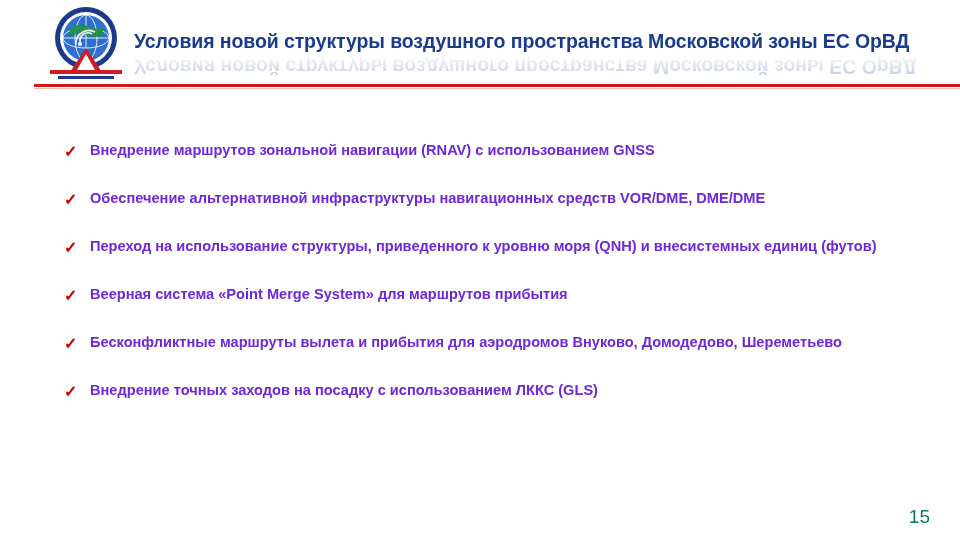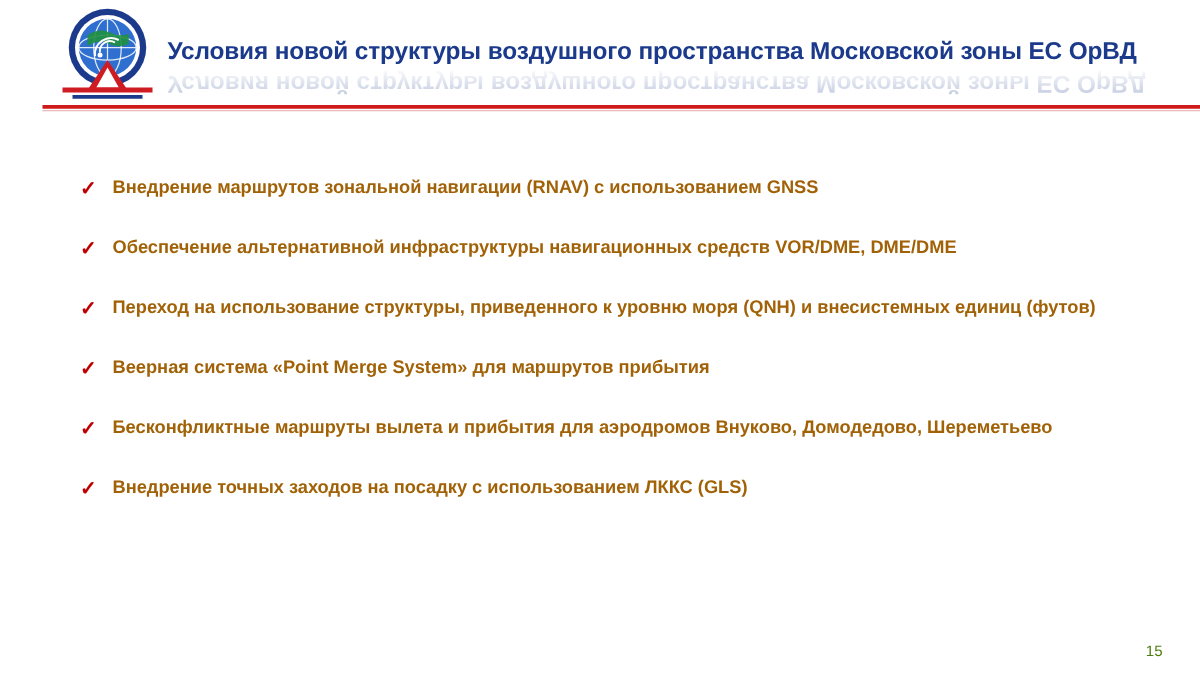--- a/index.html
+++ b/index.html
@@ -94,38 +94,38 @@
     flex: 0 0 auto;
     width: 26px;
     color: #c00000;
     font-size: 16px;
     line-height: 21px;
     font-weight: bold;
     padding-top: 1px;
   }
   .bullet-text {
     flex: 1 1 auto;
-    color: #a16207;
+    color: #6d28d9;
     font-size: 14.6px;
     font-weight: bold;
     line-height: 21px;
     text-align: justify;
     text-justify: inter-word;
   }
   .bullet-text.nojustify {
     text-align: left;
   }
 
   
   .page-number {
     position: absolute;
     right: 30px;
     bottom: 12px;
-    color: #4d7c0f;
-    font-size: 12px;
+    color: #0f766e;
+    font-size: 19px;
     text-align: center;
   }
 </style>
 </head>
 <body>
 
 <div class="slide-header">
 
   <div class="logo">
     <svg width="92" height="80" viewBox="0 0 92 80" xmlns="http://www.w3.org/2000/svg">

